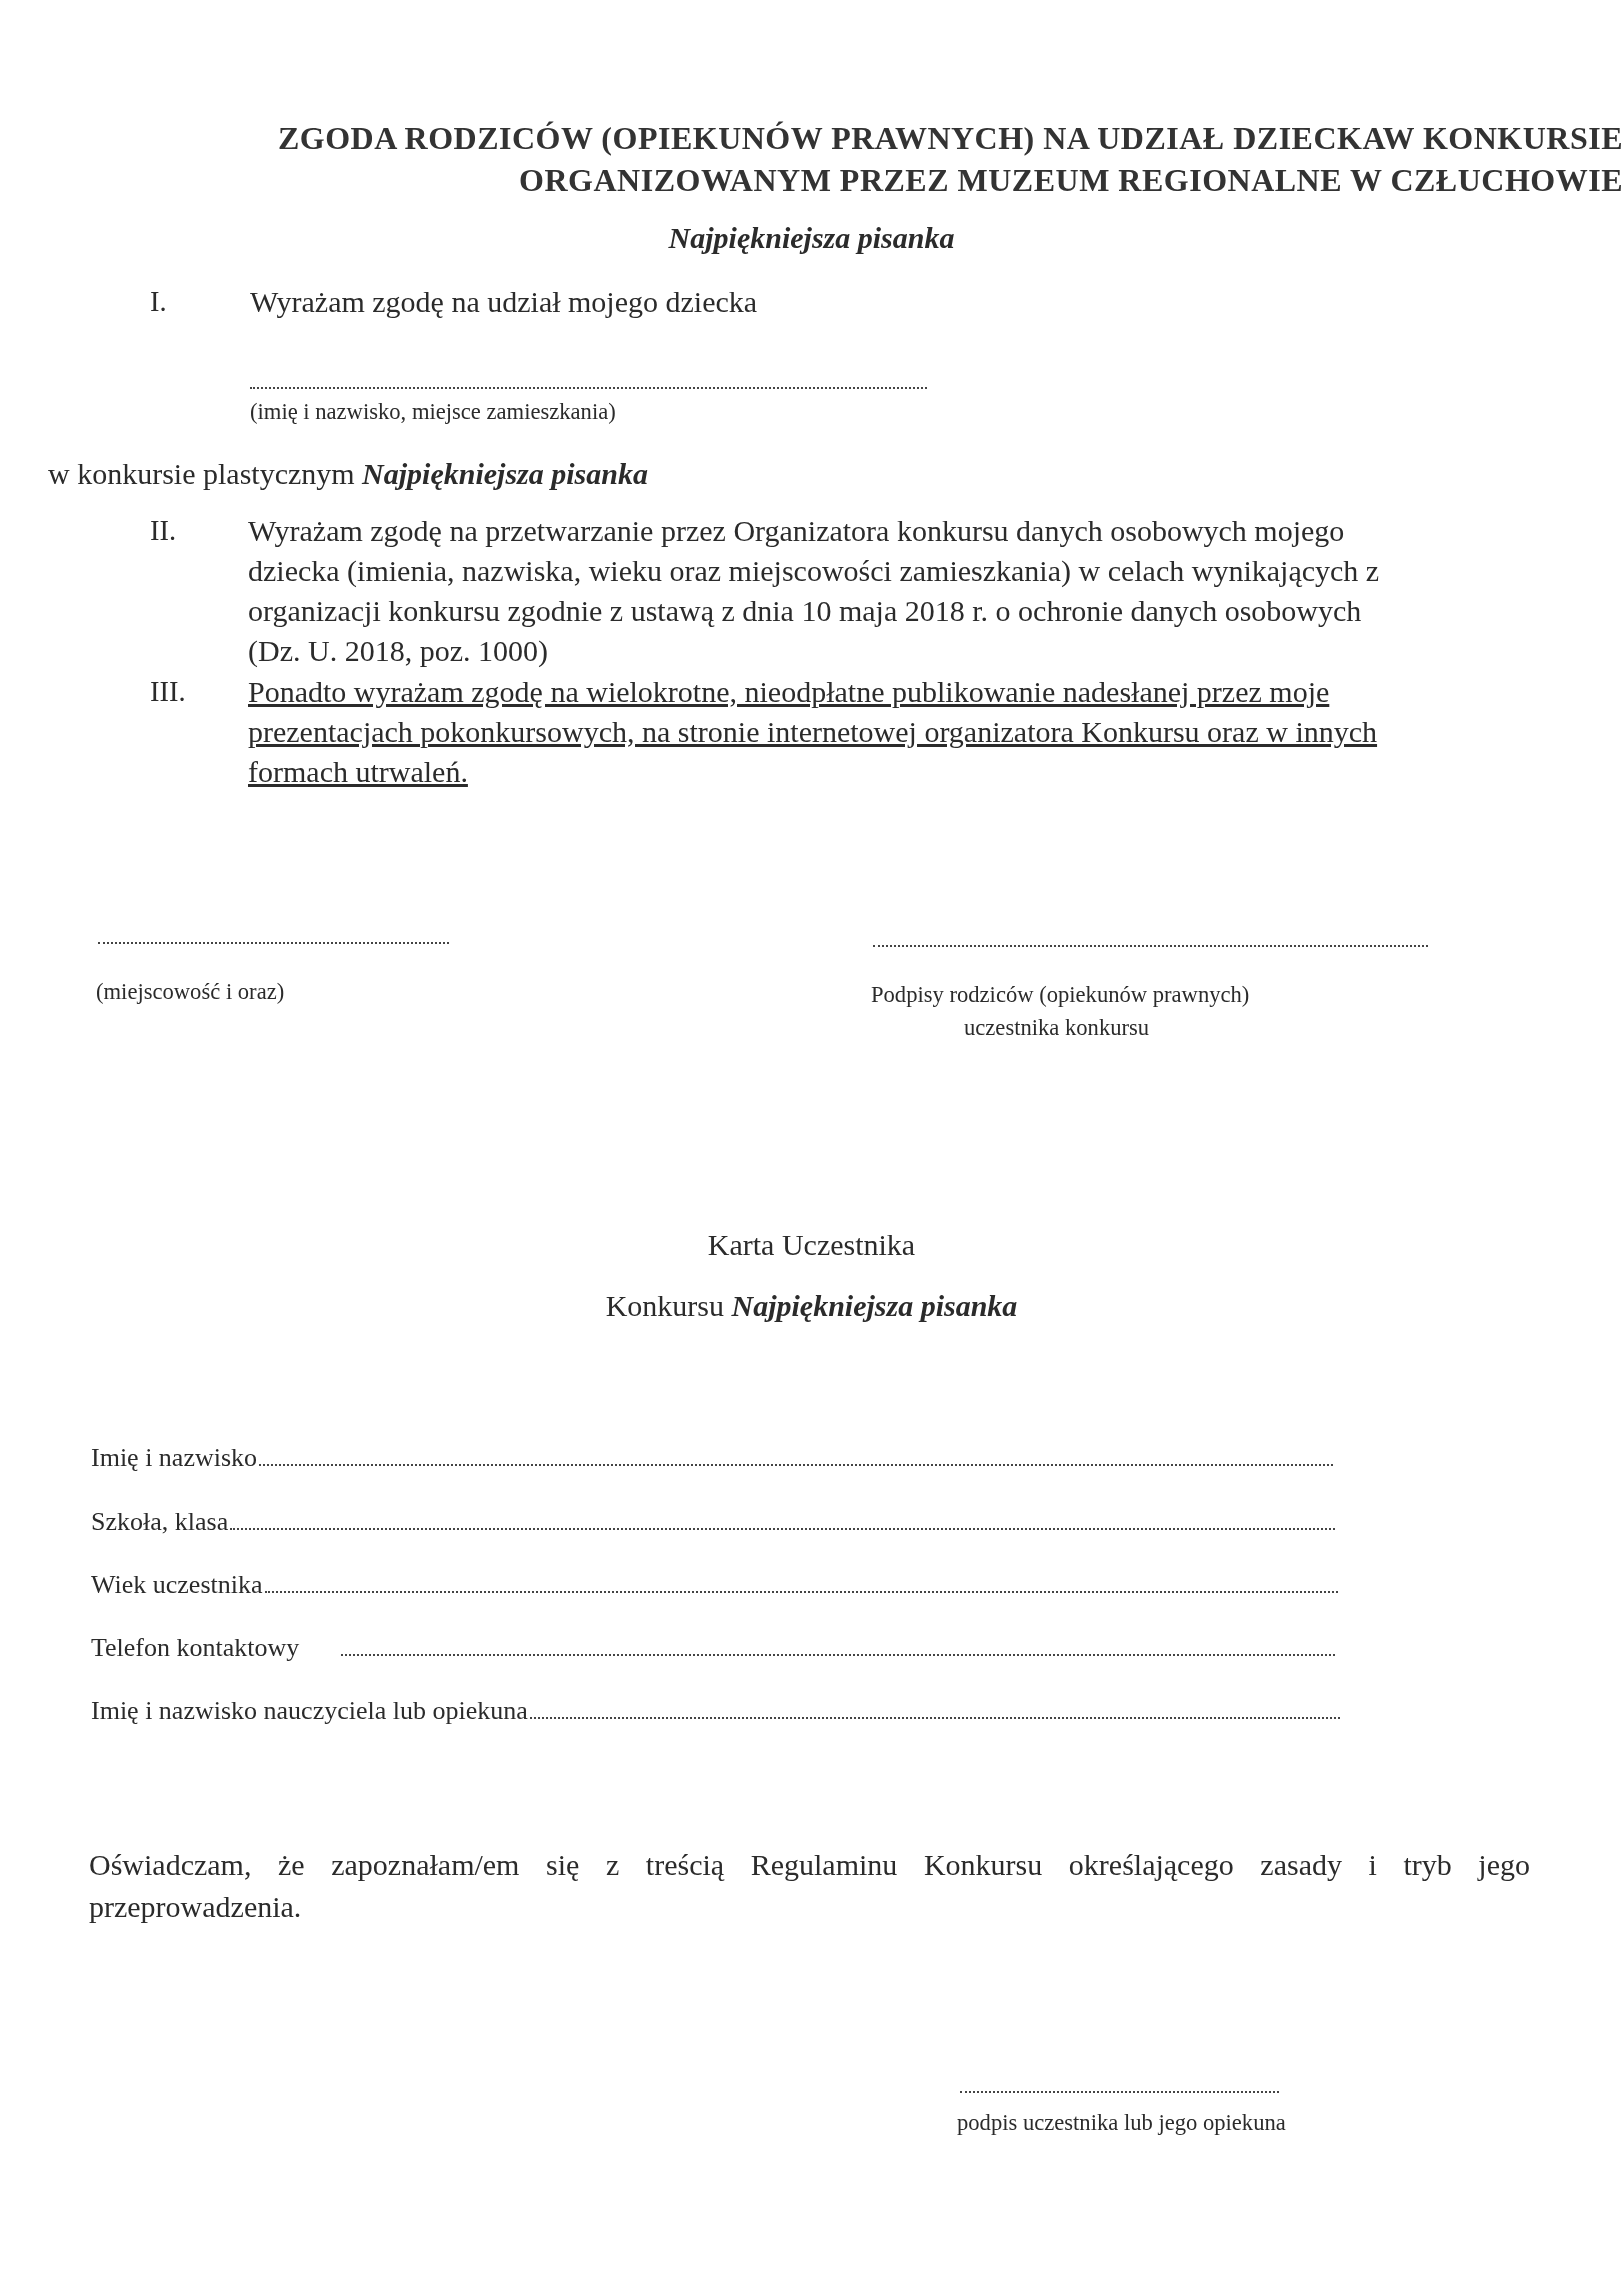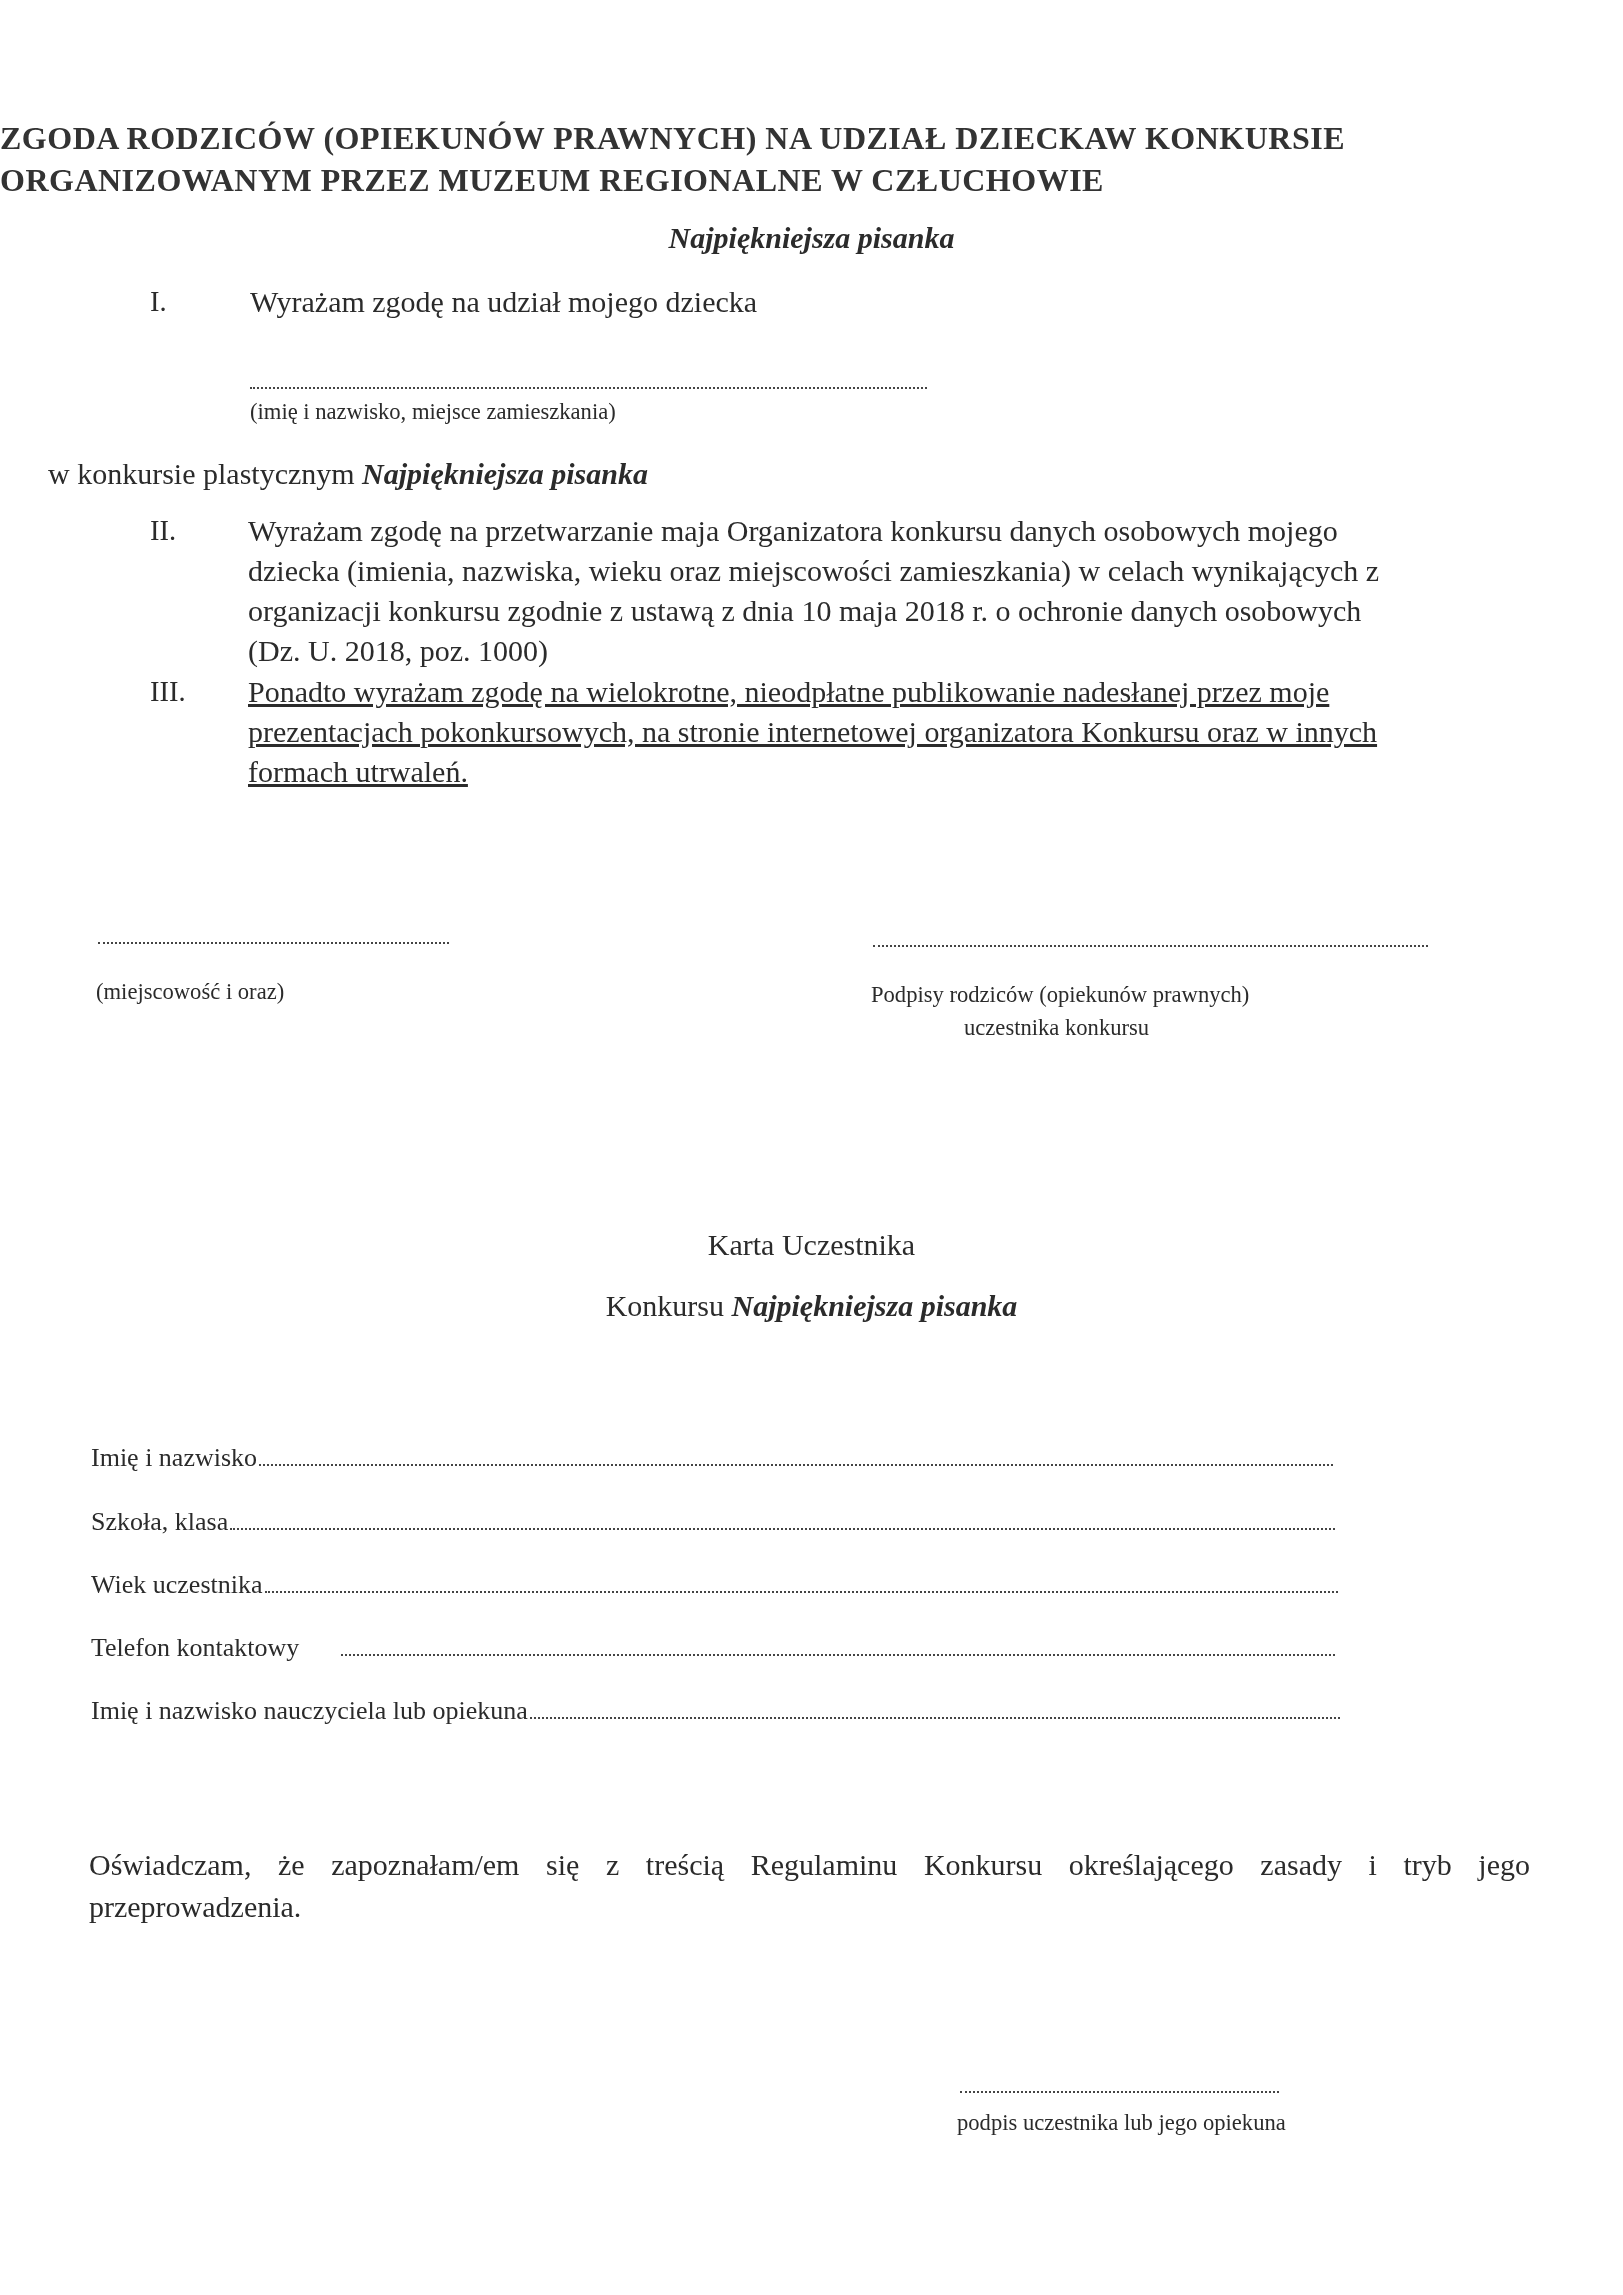--- a/index.html
+++ b/index.html
@@ -1,19 +1,19 @@
 <!DOCTYPE html>
 <html style="font-size:7.9px"><head>
 <meta charset="utf-8">
 <style>
   html, body { margin:0; padding:0; background:#ffffff; }
   body { width:1623px; height:2295px; position:relative; overflow:hidden;
          font-family:"Liberation Serif","DejaVu Serif",serif; color:#2b2b2b; }
   .abs { position:absolute; white-space:nowrap; }
-  .title { font-weight:bold; font-size:32px; letter-spacing:0.5px; color:#333; text-align:left; left:0; width:1623px; }
+  .title { font-weight:bold; font-size:32px; letter-spacing:0.5px; color:#333; text-align:right; left:0; width:1623px; }
   .sub-it { font-style:italic; font-weight:bold; }
   .body-txt { font-size:30px; line-height:40px; }
   .small { font-size:22.6px; }
   .roman { font-size:28.5px; }
   .field { font-size:26px;margin-top:32px; }
   .field .dotfill { display:inline-block; vertical-align:baseline; border-bottom:2.9px dotted #444; margin-left:2px; height:0; }
   .sig-line { border-bottom:2.9px dotted #444; height:0; }
 </style>
 </head>
 <body>
@@ -23,21 +23,21 @@
 <div class="abs body-txt sub-it" style="top:218px; left:0; width:1623px; text-align:center;">Najpiękniejsza pisanka</div>
 
 <div class="abs roman body-txt" style="top:282px; left:150px;">I.</div>
 <div class="abs body-txt" style="top:282px; left:250px;">Wyrażam zgodę na udział mojego dziecka</div>
 <div class="abs sig-line" style="top:387px; left:250px; width:677px;"></div>
 <div class="abs small" style="top:399px; left:250px;">(imię i nazwisko, miejsce zamieszkania)</div>
 <div class="abs body-txt" style="top:454px; left:0; width:1623px; padding-left:48px;"><span>w konkursie plastycznym </span><span class="sub-it">Najpiękniejsza pisanka</span></div>
 
 <div class="abs roman body-txt" style="top:511px; left:150px;">II.</div>
 <div class="abs body-txt" style="top:511px; left:248px;">
-  <div>Wyrażam zgodę na przetwarzanie maja Organizatora konkursu danych osobowych mojego</div>
+  <div>Wyrażam zgodę na przetwarzanie przez Organizatora konkursu danych osobowych mojego</div>
   <div>dziecka (imienia, nazwiska, wieku oraz miejscowości zamieszkania) w celach wynikających z</div>
   <div>organizacji konkursu zgodnie z ustawą z dnia 10 maja 2018 r. o ochronie danych osobowych</div>
   <div>(Dz. U. 2018, poz. 1000)</div>
 </div>
 
 <div class="abs roman body-txt" style="top:672px; left:150px;">III.</div>
 <div class="abs body-txt" style="top:672px; left:248px;text-decoration:underline;">
   <div>Ponadto wyrażam zgodę na wielokrotne, nieodpłatne publikowanie nadesłanej przez moje</div>
   <div>prezentacjach pokonkursowych, na stronie internetowej organizatora Konkursu oraz w innych</div>
   <div>formach utrwaleń.</div>

